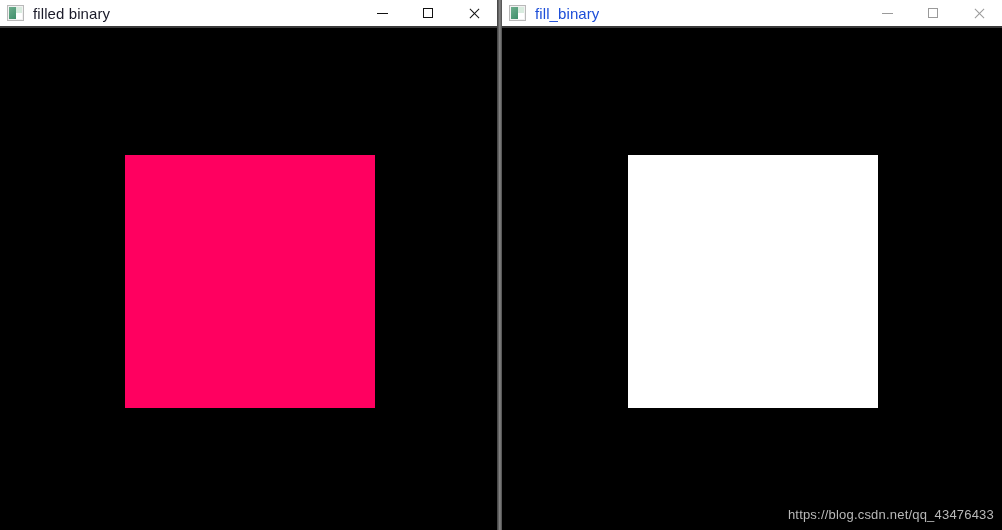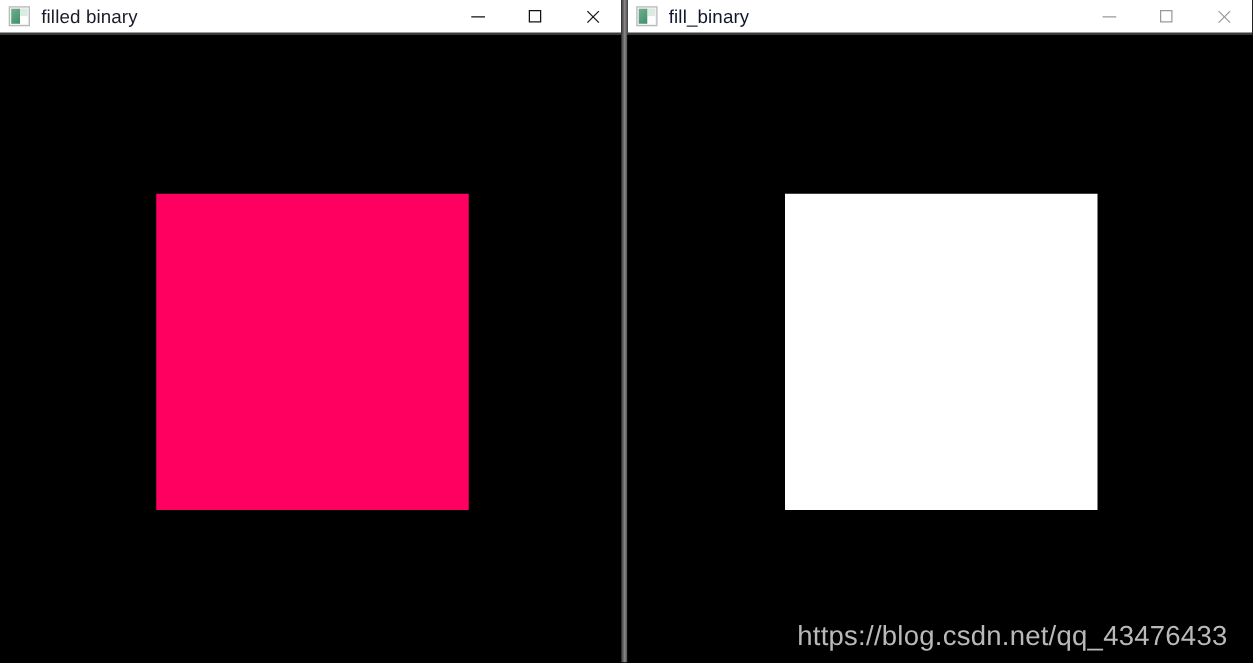--- a/index.html
+++ b/index.html
@@ -153,24 +153,24 @@
     position: absolute;
     left: 497px;
     top: 0;
     width: 5px;
     height: 530px;
     background: linear-gradient(to right, #3b3b3b 0%, #6e6e6e 40%, #8a8a8a 55%, #4a4a4a 100%);
   }
 
   .watermark {
     position: absolute;
-    right: 20px;
+    right: 8px;
     bottom: 6px;
     color: #b9b9b9;
-    font-size: 22px;
+    font-size: 13px;
     letter-spacing: 0.2px;
     white-space: nowrap;
   }
 </style>
 </head>
 <body>
 
 <div class="desktop">
 
   <div class="window left">
@@ -208,21 +208,21 @@
   <div class="window right">
 
     <div class="titlebar" style="background: rgb(255, 255, 255);">
 
       <span class="app-icon">
         <span class="sq-a"></span>
         <span class="sq-b"></span>
         <span class="sq-c"></span>
       </span>
 
-      <span class="title-text" style="color: #0f172a;">fill_binary</span>
+      <span class="title-text" style="color: #1d4ed8;">fill_binary</span>
 
       <span class="win-controls">
         <span class="win-btn">
           <span class="glyph-min"></span>
         </span>
         <span class="win-btn">
           <span class="glyph-max"></span>
         </span>
         <span class="win-btn">
           <span class="glyph-close"></span>

